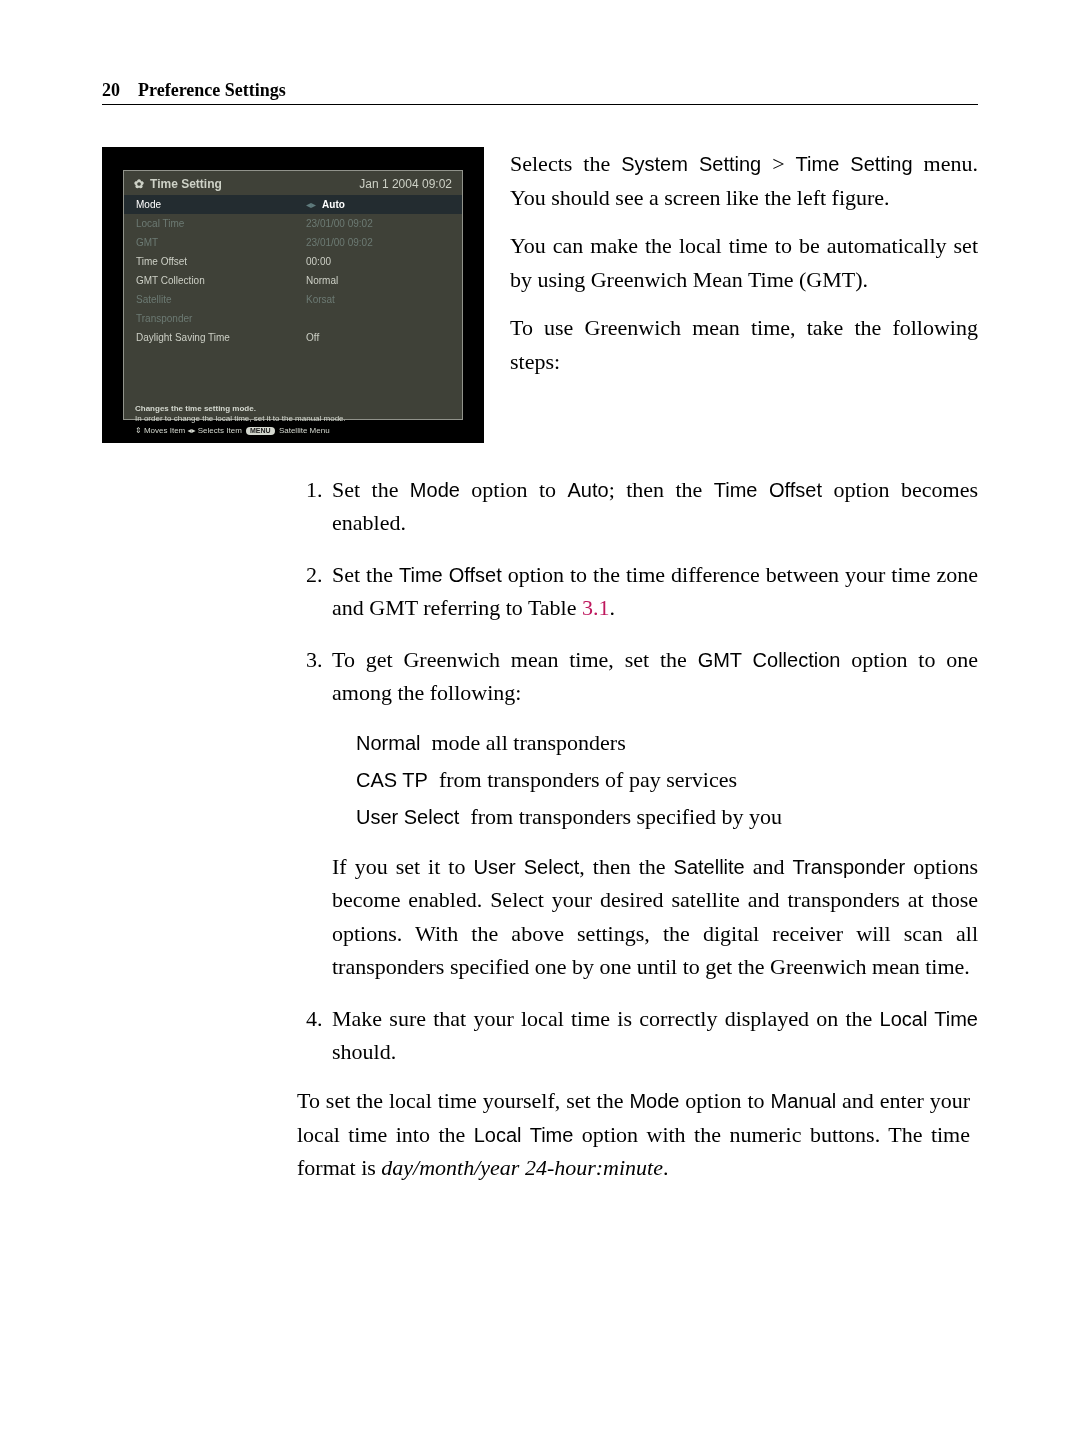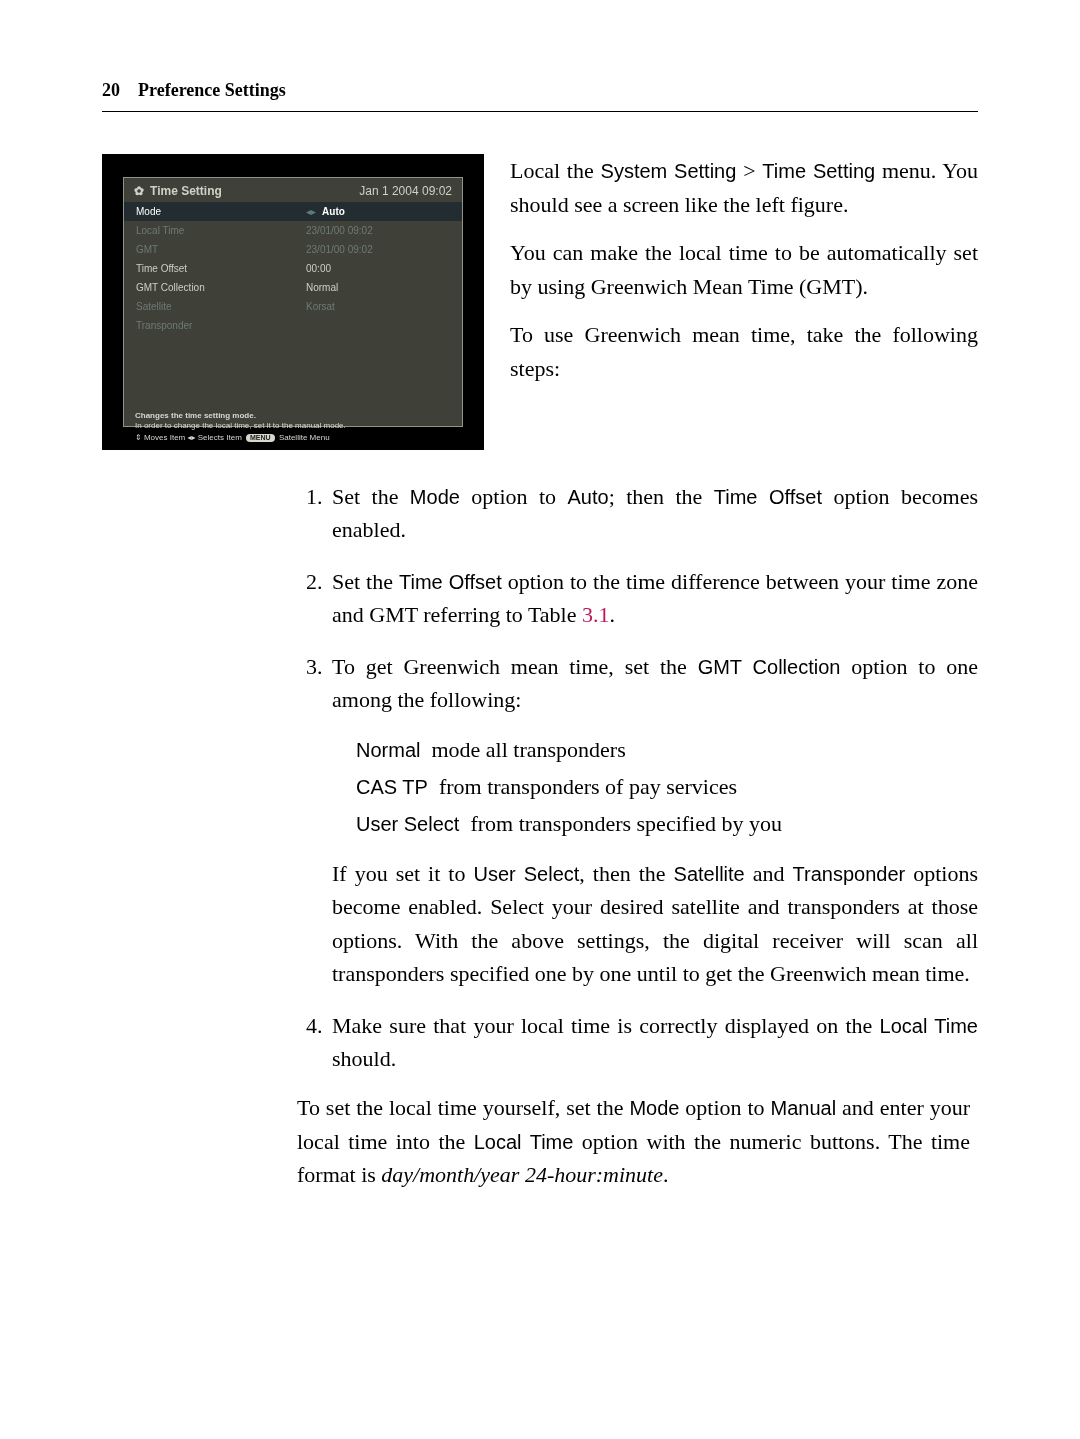--- a/index.html
+++ b/index.html
@@ -10,21 +10,21 @@
     color: #000;
     width: 1080px;
   }
   .page {
     padding: 80px 102px 80px 102px;
   }
   .header {
     display: flex;
     align-items: baseline;
     border-bottom: 1.5px solid #000;
-    padding-bottom: 10px;
+    padding-bottom: 3px;
     margin-bottom: 42px;
     font-size: 18px;
   }
   .header .pn { font-weight: bold; margin-right: 18px; }
   .header .pt { font-weight: bold; }
   .two-col {
     display: flex;
     gap: 28px;
     margin-bottom: 30px;
   }
@@ -182,39 +182,43 @@
             <span class="osd-val">Normal</span>
           </div>
           <div class="osd-row disabled">
             <span class="osd-label">Satellite</span>
             <span class="osd-val">Korsat</span>
           </div>
           <div class="osd-row disabled">
             <span class="osd-label">Transponder</span>
             <span class="osd-val"></span>
           </div>
+          <div class="osd-row">
+            <span class="osd-label">Daylight Saving Time</span>
+            <span class="osd-val">Off</span>
+          </div>
         </div>
         <div class="osd-hints">
           <div class="h1">Changes the time setting mode.</div>
           <div class="h2">In order to change the local time, set it to the manual mode.</div>
           <div class="h3">
             <span>⇕</span>
             <span>Moves Item</span>
             <span>◂▸</span>
             <span>Selects Item</span>
             <span class="pill">MENU</span>
             <span>Satellite Menu</span>
           </div>
         </div>
       </div>
     </div>
 
     <div class="text-col">
       <p>
-        <span>Local the </span><span class="sans">System Setting</span><span> &gt; </span><span class="sans">Time Setting</span><span> menu. You should see a screen like the left figure.</span>
+        <span>Selects the </span><span class="sans">System Setting</span><span> &gt; </span><span class="sans">Time Setting</span><span> menu. You should see a screen like the left figure.</span>
       </p>
       <p>You can make the local time to be automatically set by using Greenwich Mean Time (GMT).</p>
       <p>To use Greenwich mean time, take the following steps:</p>
     </div>
   </div>
 
   <div class="content-indent body-text">
     <ol class="steps">
       <li>
         <span>Set the </span><span class="sans">Mode</span><span> option to </span><span class="sans">Auto</span><span>; then the </span><span class="sans">Time Offset</span><span> option becomes enabled.</span>

